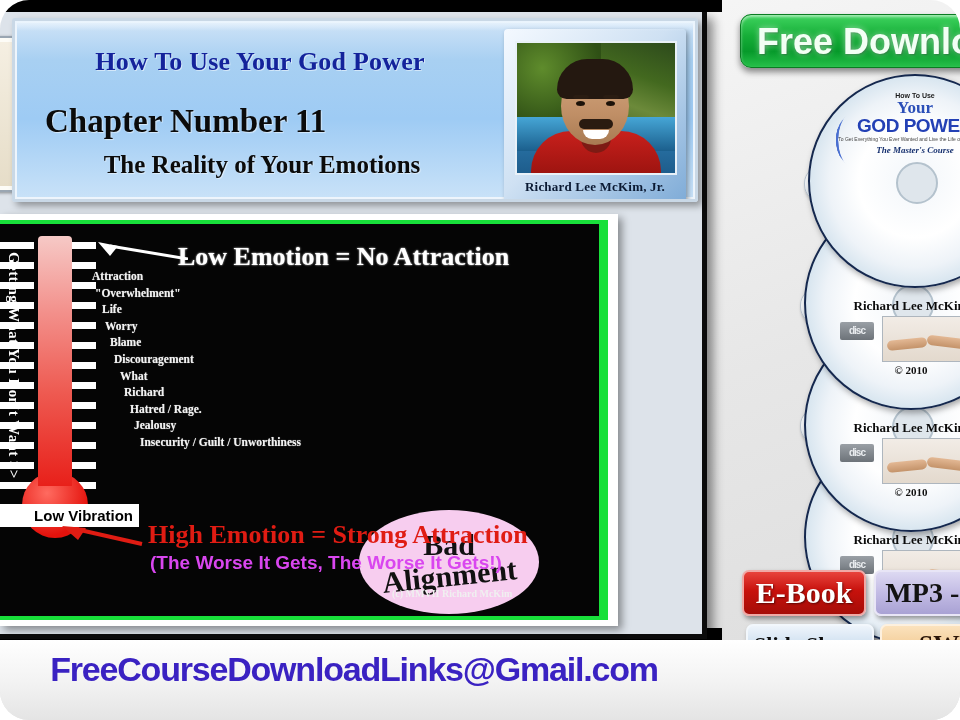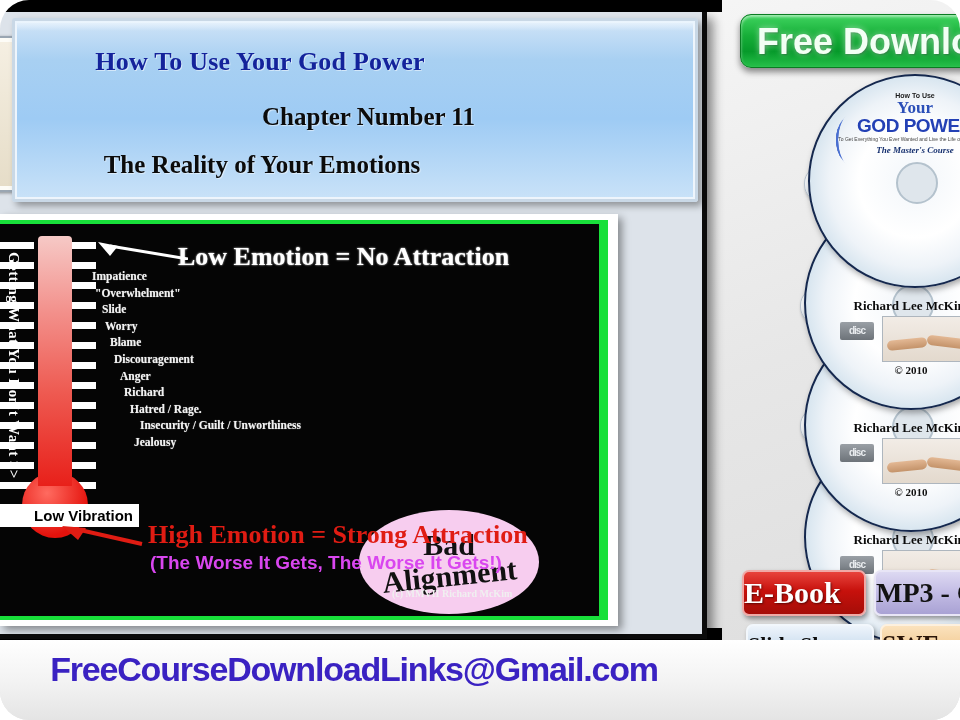--- a/index.html
+++ b/index.html
@@ -25,22 +25,22 @@
   .header-banner{position:absolute;left:12px;top:6px;width:680px;height:178px;
     background:linear-gradient(180deg,#cfe3f7 0%,#a8d0f2 22%,#9ecbf4 55%,#c9e2f8 100%);
     border:3px solid #c9d8e6;border-radius:3px;
     box-shadow:inset 0 0 0 2px #eef5fc, 4px 4px 7px rgba(0,0,0,.35);
     overflow:hidden;}
   .header-banner:after{content:"";position:absolute;left:0;top:0;right:0;height:10px;
     background:linear-gradient(180deg,#eaf4fd,rgba(255,255,255,0));}
   .hdr-title{position:absolute;left:30px;top:26px;width:430px;text-align:center;
     font-size:26px;font-weight:bold;color:#14239b;letter-spacing:.2px;
     text-shadow:1px 1px 0 rgba(255,255,255,.5);}
-  .hdr-chapter{position:absolute;left:30px;top:82px;width:430px;text-align:right;
-    font-size:25px;font-weight:bold;color:#0b0b0b;
+  .hdr-chapter{position:absolute;left:30px;top:82px;width:430px;text-align:left;
+    font-size:33px;font-weight:bold;color:#0b0b0b;
     text-shadow:1px 1px 1px rgba(255,255,255,.55);}
   .hdr-subtitle{position:absolute;left:22px;top:130px;width:450px;text-align:center;
     font-size:25px;font-weight:bold;color:#0b0b0b;
     text-shadow:1px 1px 1px rgba(255,255,255,.55);}
 
   
   .author-block{position:absolute;left:489px;top:8px;width:182px;height:182px;
     background:linear-gradient(135deg,#f4f9ff 0%,#cfe1f3 45%,#7ba9d6 100%);
     border-radius:4px;box-shadow:2px 2px 5px rgba(0,0,0,.35);}
   .author-photo{position:absolute;left:11px;top:12px;width:158px;height:130px;
@@ -202,21 +202,21 @@
   .hand{position:absolute;height:10px;background:linear-gradient(180deg,#e3b894,#c4936a);
     border-radius:5px;}
   .hand.lh{left:4px;top:22px;width:40px;transform:rotate(-6deg);}
   .hand.rh{right:4px;top:20px;width:40px;transform:rotate(7deg);}
   .cd-year{position:absolute;left:0;top:166px;width:100%;text-align:center;
     font-size:11px;font-weight:bold;color:#111;font-family:"Liberation Serif",serif;}
 
   
   .fmt-btn{position:absolute;border-radius:7px;font-weight:bold;text-align:center;
     font-family:"Liberation Serif",serif;box-shadow:2px 3px 5px rgba(0,0,0,.4);
-    display:flex;align-items:center;justify-content:flex-start;overflow:hidden;white-space:nowrap;}
+    display:flex;align-items:center;justify-content:center;overflow:hidden;white-space:nowrap;}
   .btn-ebook{left:20px;top:570px;width:120px;height:42px;font-size:30px;color:#ffffff;
     background:linear-gradient(180deg,#e8433c 0%,#c7110c 45%,#a50d08 100%);
     border:2px solid #f0a9a6;text-shadow:1px 1px 2px rgba(0,0,0,.5);}
   .btn-mp3{left:152px;top:570px;width:140px;height:42px;font-size:28px;color:#121212;
     background:linear-gradient(180deg,#ddd9f2 0%,#c2bbe4 50%,#a9a2d4 100%);
     border:2px solid #e8e5f6;}
   .btn-slide{left:24px;top:624px;width:124px;height:38px;font-size:22px;color:#0d0d0d;
     background:linear-gradient(180deg,#eef4fb 0%,#cfe0f0 50%,#b6cfe6 100%);
     border:2px solid #f2f7fc;}
   .btn-swf{left:158px;top:624px;width:130px;height:38px;font-size:26px;color:#2a1508;
@@ -233,20 +233,37 @@
 
   <div class="slide-panel">
 
     <div class="left-thumb"></div>
 
     <div class="header-banner">
       <div class="hdr-title">How To Use Your God Power</div>
       <div class="hdr-chapter">Chapter Number 11</div>
       <div class="hdr-subtitle">The Reality of Your Emotions</div>
 
+      <div class="author-block">
+        <div class="author-photo">
+          <div class="ph-cliff"></div>
+          <div class="ph-foliage"></div>
+          <div class="ph-water"></div>
+          <div class="ph-shirt"></div>
+          <div class="ph-head"></div>
+          <div class="ph-hair"></div>
+          <div class="ph-brow l"></div>
+          <div class="ph-brow r"></div>
+          <div class="ph-eye l"></div>
+          <div class="ph-eye r"></div>
+          <div class="ph-moustache"></div>
+          <div class="ph-smile"></div>
+        </div>
+        <div class="author-name">Richard Lee McKim, Jr.</div>
+      </div>
     </div>
 
     <div class="chart-outer">
       <div class="chart-green">
         <div class="chart-black">
 
           <div class="thermo-wrap">
             <div class="ticks">
               <div class="tick l" style="top:6px"></div>  
                 <div class="tick r" style="top:6px"></div>
@@ -282,31 +299,31 @@
           </div>
 
           <svg class="arrow-top" viewBox="0 0 92 20">
             <path d="M92 19 L14 6" stroke="#ffffff" stroke-width="3" fill="none"></path>
             <path d="M2 2 L22 6 L14 16 Z" fill="#ffffff"></path>
           </svg>
 
           <div class="chart-title">Low Emotion = No Attraction</div>
 
           <div class="emotion-list">
-            <div style="padding-left:0px">Impatience</div>
+            <div style="padding-left:0px">Attraction</div>
             <div style="padding-left:3px">"Overwhelment"</div>
-            <div style="padding-left:10px">Slide</div>
+            <div style="padding-left:10px">Life</div>
             <div style="padding-left:13px">Worry</div>
             <div style="padding-left:18px">Blame</div>
             <div style="padding-left:22px">Discouragement</div>
-            <div style="padding-left:28px">Anger</div>
+            <div style="padding-left:28px">What</div>
             <div style="padding-left:32px">Richard</div>
             <div style="padding-left:38px">Hatred / Rage.</div>
+            <div style="padding-left:42px">Jealousy</div>
             <div style="padding-left:48px">Insecurity / Guilt / Unworthiness</div>
-            <div style="padding-left:42px">Jealousy</div>
           </div>
 
           <div class="bad-ellipse">
             <div class="bad-1">Bad</div>
             <div class="bad-2">Alignment</div>
           </div>
 
           <svg class="arrow-low" viewBox="0 0 84 24">
             <path d="M82 20 L20 6" stroke="#e01c13" stroke-width="4" fill="none"></path>
             <path d="M2 2 L26 4 L18 16 Z" fill="#e01c13"></path>

